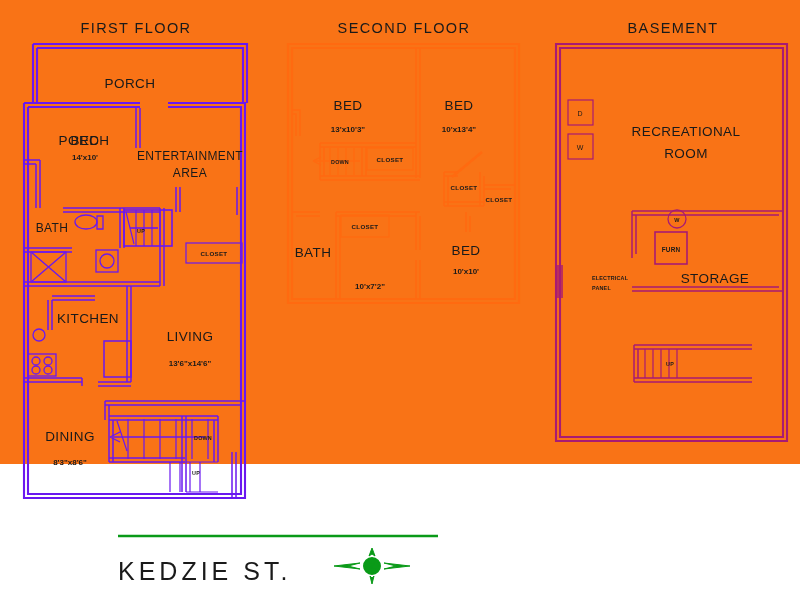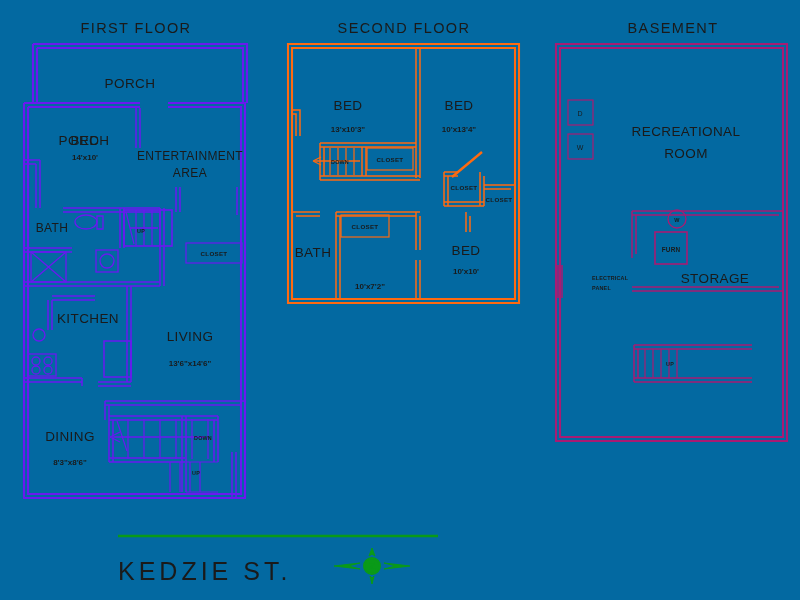--- a/index.html
+++ b/index.html
@@ -11,22 +11,22 @@
   body {
     width: 800px;
     height: 600px;
     overflow: hidden;
     font-family: "Liberation Sans", sans-serif;
     position: relative;
   }
   #plan-root {
     position: relative;
     width: 800px;
-    height: 600px;
-    background: #0369a1;
+    height: 464px;
+    background: #f97316;
   }
   svg.plan-svg {
     position: absolute;
     left: 0;
     top: 0;
     width: 800px;
     height: 600px;
     display: block;
   }
   .plan-title {

